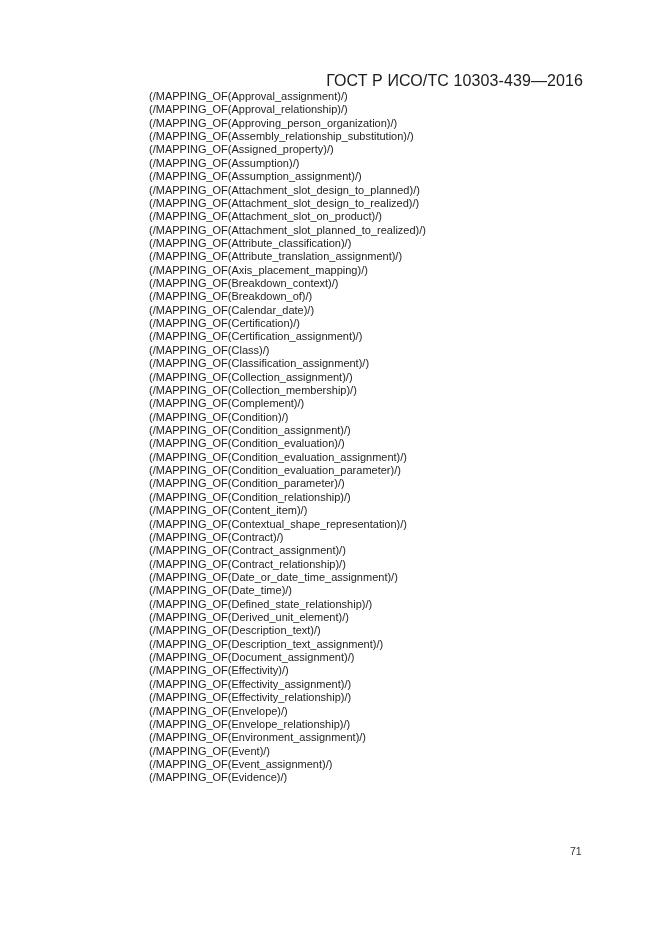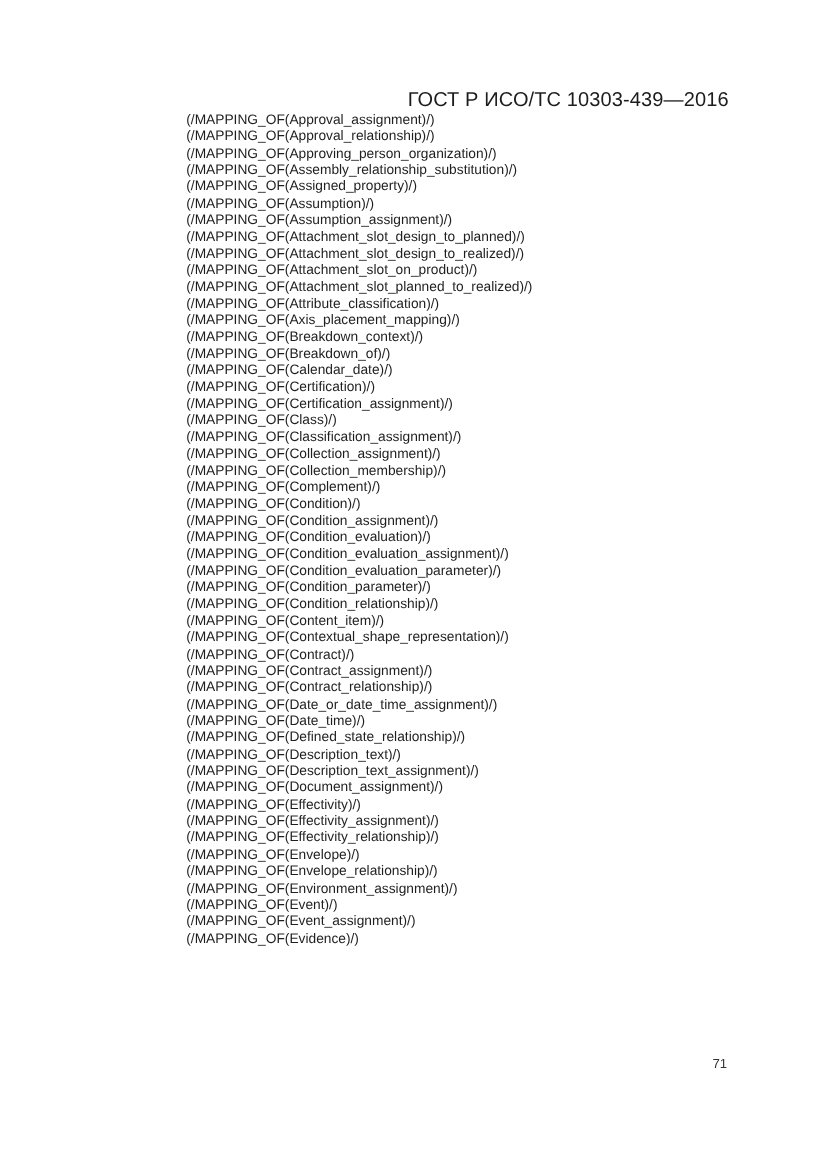--- a/index.html
+++ b/index.html
@@ -59,20 +59,21 @@
   <li>(/MAPPING_OF(Approving_person_organization)/)</li>
   <li>(/MAPPING_OF(Assembly_relationship_substitution)/)</li>
   <li>(/MAPPING_OF(Assigned_property)/)</li>
   <li>(/MAPPING_OF(Assumption)/)</li>
   <li>(/MAPPING_OF(Assumption_assignment)/)</li>
   <li>(/MAPPING_OF(Attachment_slot_design_to_planned)/)</li>
   <li>(/MAPPING_OF(Attachment_slot_design_to_realized)/)</li>
   <li>(/MAPPING_OF(Attachment_slot_on_product)/)</li>
   <li>(/MAPPING_OF(Attachment_slot_planned_to_realized)/)</li>
   <li>(/MAPPING_OF(Attribute_classification)/)</li>
+  <li>(/MAPPING_OF(Attribute_translation_assignment)/)</li>
   <li>(/MAPPING_OF(Axis_placement_mapping)/)</li>
   <li>(/MAPPING_OF(Breakdown_context)/)</li>
   <li>(/MAPPING_OF(Breakdown_of)/)</li>
   <li>(/MAPPING_OF(Calendar_date)/)</li>
   <li>(/MAPPING_OF(Certification)/)</li>
   <li>(/MAPPING_OF(Certification_assignment)/)</li>
   <li>(/MAPPING_OF(Class)/)</li>
   <li>(/MAPPING_OF(Classification_assignment)/)</li>
   <li>(/MAPPING_OF(Collection_assignment)/)</li>
   <li>(/MAPPING_OF(Collection_membership)/)</li>
@@ -85,20 +86,21 @@
   <li>(/MAPPING_OF(Condition_parameter)/)</li>
   <li>(/MAPPING_OF(Condition_relationship)/)</li>
   <li>(/MAPPING_OF(Content_item)/)</li>
   <li>(/MAPPING_OF(Contextual_shape_representation)/)</li>
   <li>(/MAPPING_OF(Contract)/)</li>
   <li>(/MAPPING_OF(Contract_assignment)/)</li>
   <li>(/MAPPING_OF(Contract_relationship)/)</li>
   <li>(/MAPPING_OF(Date_or_date_time_assignment)/)</li>
   <li>(/MAPPING_OF(Date_time)/)</li>
   <li>(/MAPPING_OF(Defined_state_relationship)/)</li>
+  <li>(/MAPPING_OF(Derived_unit_element)/)</li>
   <li>(/MAPPING_OF(Description_text)/)</li>
   <li>(/MAPPING_OF(Description_text_assignment)/)</li>
   <li>(/MAPPING_OF(Document_assignment)/)</li>
   <li>(/MAPPING_OF(Effectivity)/)</li>
   <li>(/MAPPING_OF(Effectivity_assignment)/)</li>
   <li>(/MAPPING_OF(Effectivity_relationship)/)</li>
   <li>(/MAPPING_OF(Envelope)/)</li>
   <li>(/MAPPING_OF(Envelope_relationship)/)</li>
   <li>(/MAPPING_OF(Environment_assignment)/)</li>
   <li>(/MAPPING_OF(Event)/)</li>

